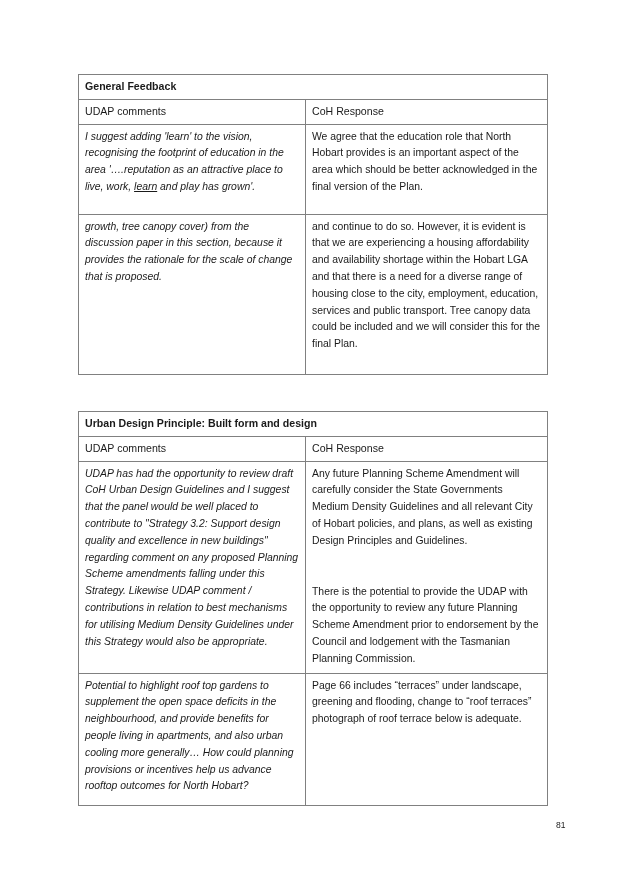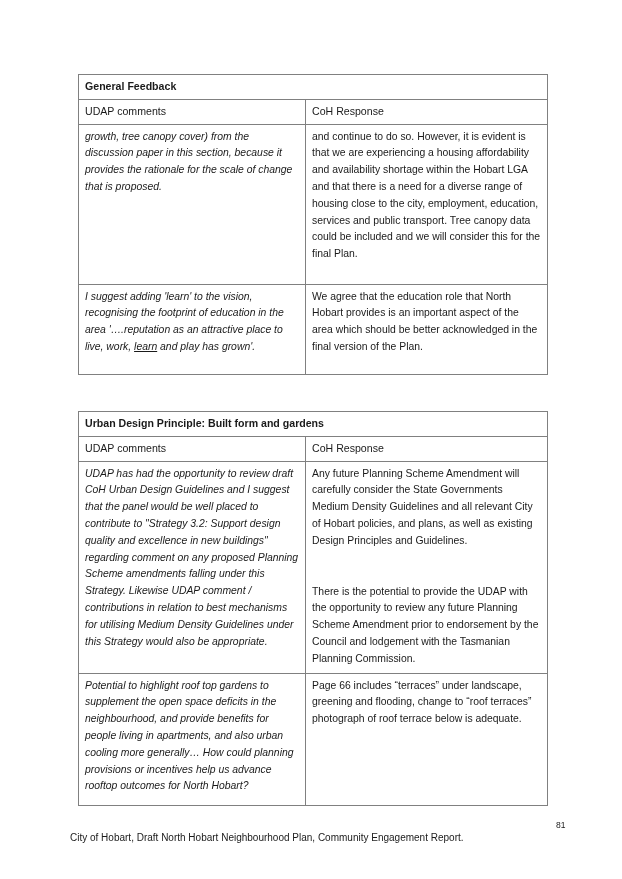--- a/index.html
+++ b/index.html
@@ -112,46 +112,46 @@
     </colgroup>
     <tbody>
       <tr class="title-row">
         <td colspan="2">General Feedback</td>
       </tr>
       <tr class="subhead-row">
         <td>UDAP comments</td>
         <td>CoH Response</td>
       </tr>
       <tr>
+        <td class="comment-cell r2-left">
+          <p class="cell-text"><span>I suggest adding 'learn' to the vision, recognising the footprint of education in the area '….reputation as an attractive place to live, work, </span><u class="ul">learn</u><span> and play has grown'.</span></p>
+        </td>
+        <td class="response-cell">
+          <p class="cell-text">We agree that the education role that North Hobart provides is an important aspect of the area which should be better acknowledged in the final version of the Plan.</p>
+        </td>
+      </tr>
+      <tr>
         <td class="comment-cell r1-left">
           <p class="cell-text">growth, tree canopy cover) from the discussion paper in this section, because it provides the rationale for the scale of change that is proposed.</p>
         </td>
         <td class="response-cell">
           <p class="cell-text">and continue to do so. However, it is evident is that we are experiencing a housing affordability and availability shortage within the Hobart LGA and that there is a need for a diverse range of housing close to the city, employment, education, services and public transport. Tree canopy data could be included and we will consider this for the final Plan.</p>
-        </td>
-      </tr>
-      <tr>
-        <td class="comment-cell r2-left">
-          <p class="cell-text"><span>I suggest adding 'learn' to the vision, recognising the footprint of education in the area '….reputation as an attractive place to live, work, </span><u class="ul">learn</u><span> and play has grown'.</span></p>
-        </td>
-        <td class="response-cell">
-          <p class="cell-text">We agree that the education role that North Hobart provides is an important aspect of the area which should be better acknowledged in the final version of the Plan.</p>
         </td>
       </tr>
     </tbody>
   </table>
 
   <table class="doc-table" id="table-urban">
     <colgroup>
       <col class="col-left">
         <col class="col-right">
     </colgroup>
     <tbody>
       <tr class="title-row">
-        <td colspan="2">Urban Design Principle: Built form and gardens</td>
+        <td colspan="2">Urban Design Principle: Built form and design</td>
       </tr>
       <tr class="subhead-row">
         <td>UDAP comments</td>
         <td>CoH Response</td>
       </tr>
       <tr>
         <td class="comment-cell u1-left">
           <p class="cell-text">UDAP has had the opportunity to review draft CoH Urban Design Guidelines and I suggest that the panel would be well placed to contribute to "Strategy 3.2: Support design quality and excellence in new buildings" regarding comment on any proposed Planning Scheme amendments falling under this Strategy. Likewise UDAP comment / contributions in relation to best mechanisms for utilising Medium Density Guidelines under this Strategy would also be appropriate.</p>
         </td>
         <td class="response-cell">
@@ -164,15 +164,14 @@
           <p class="cell-text">Potential to highlight roof top gardens to supplement the open space deficits in the neighbourhood, and provide benefits for people living in apartments, and also urban cooling more generally… How could planning provisions or incentives help us advance rooftop outcomes for North Hobart?</p>
         </td>
         <td class="response-cell">
           <p class="cell-text">Page 66 includes “terraces” under landscape, greening and flooding, change to “roof terraces” photograph of roof terrace below is adequate.</p>
         </td>
       </tr>
     </tbody>
   </table>
 
   <div class="page-number">81</div>
-  <div class="footer-text">City of Hobart, Draft North Hobart Neighbourhood Plan, Community Engagement Report.</div>
 
 </div>
 
 </body></html>

